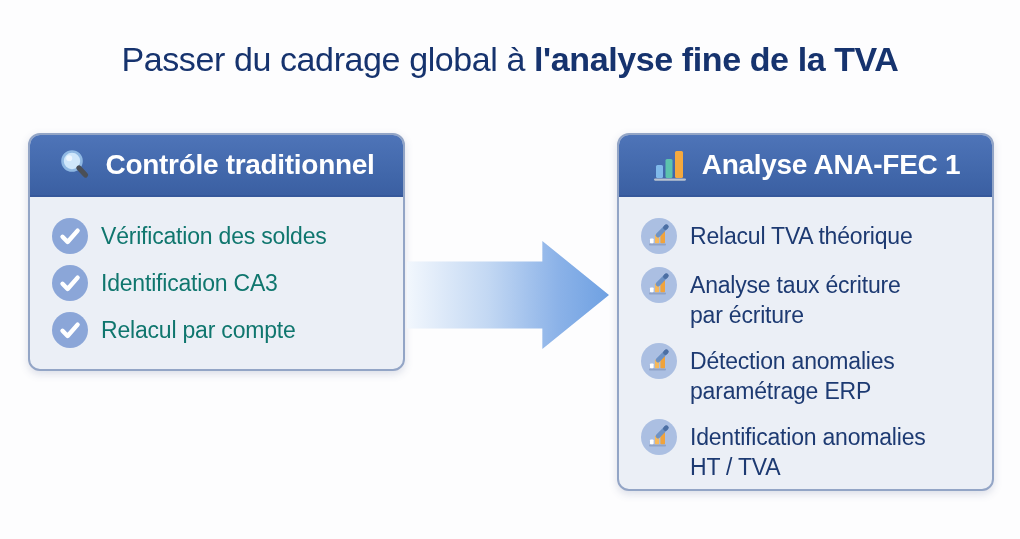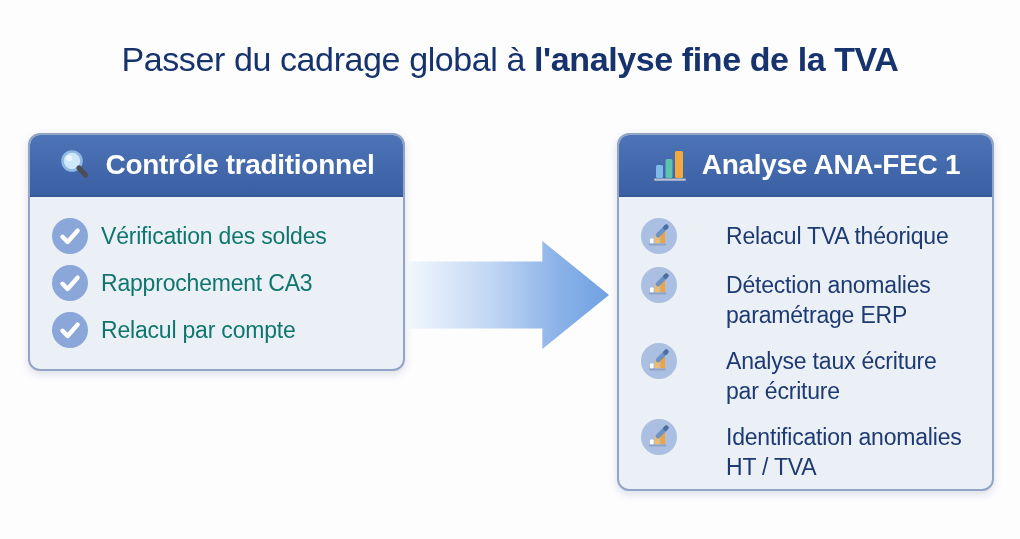--- a/index.html
+++ b/index.html
@@ -41,21 +41,21 @@
   .panel-left .panel-body{gap:11px;}
   .panel-right .panel-body{gap:13px;}
 
   .item{display:flex;align-items:flex-start;gap:13px;}
   .item .iicon{flex:0 0 36px;height:36px;}
   .item-label{
     font-size:23px;line-height:30px;padding-top:3px;
     white-space:pre-line;letter-spacing:-0.2px;
   }
   .panel-left .item-label{color:#0f766e;}
-  .panel-right .item-label{color:#1d3a72;margin-left:36px;}
+  .panel-right .item-label{color:#1d3a72;}
 
   .arrow{
     position:absolute;left:407px;top:241px;width:202px;height:108px;
     background:linear-gradient(90deg,#f2f7fd 0%,#c3d8f3 40%,#8bb2e8 75%,#6fa1e2 100%);
     clip-path:polygon(0 19%,67% 19%,67% 0,100% 50%,67% 100%,67% 81%,0 81%);
     filter:drop-shadow(0 1px 2px rgba(80,110,170,0.28));
   }
 </style>
 </head>
 <body>
@@ -81,21 +81,21 @@
           <path d="M10.5 18.8 L15.6 24 L25.6 12.6" stroke="#ffffff" stroke-width="4.4" fill="none" stroke-linecap="round" stroke-linejoin="round"></path>
         </svg>
         <span class="item-label">Vérification des soldes</span>
       </div>
 
       <div class="item">
         <svg class="iicon" width="36" height="36" viewBox="0 0 36 36">
           <circle cx="18" cy="18" r="18" fill="#8ba6d8"></circle>
           <path d="M10.5 18.8 L15.6 24 L25.6 12.6" stroke="#ffffff" stroke-width="4.4" fill="none" stroke-linecap="round" stroke-linejoin="round"></path>
         </svg>
-        <span class="item-label">Rapprochement CA3</span>
+        <span class="item-label">Identification CA3</span>
       </div>
 
       <div class="item">
         <svg class="iicon" width="36" height="36" viewBox="0 0 36 36">
           <circle cx="18" cy="18" r="18" fill="#8ba6d8"></circle>
           <path d="M10.5 18.8 L15.6 24 L25.6 12.6" stroke="#ffffff" stroke-width="4.4" fill="none" stroke-linecap="round" stroke-linejoin="round"></path>
         </svg>
         <span class="item-label">Relacul par compte</span>
       </div>
 
@@ -132,36 +132,36 @@
       <div class="item">
         <svg class="iicon" width="36" height="36" viewBox="0 0 36 36">
           <circle cx="18" cy="18" r="18" fill="#abbfe2"></circle>
           <rect x="8" y="25.6" width="17" height="1.8" rx="0.9" fill="#8fa3c8"></rect>
           <rect x="9" y="20.4" width="3.6" height="4.8" rx="0.8" fill="#ffffff"></rect>
           <rect x="13.9" y="16.6" width="4.2" height="8.6" rx="0.8" fill="#f6b95c"></rect>
           <rect x="19.4" y="12.6" width="4.6" height="12.6" rx="0.8" fill="#f0a33c"></rect>
           <path d="M17 17.2 L25 9" stroke="#6e92c4" stroke-width="4.6" stroke-linecap="round"></path>
           <path d="M24.4 9.6 L25.4 8.6" stroke="#4c6fa3" stroke-width="4.6" stroke-linecap="round"></path>
         </svg>
-        <span class="item-label">Détection anomalies
-paramétrage ERP</span>
+        <span class="item-label">Analyse taux écriture
+par écriture</span>
       </div>
 
       <div class="item">
         <svg class="iicon" width="36" height="36" viewBox="0 0 36 36">
           <circle cx="18" cy="18" r="18" fill="#abbfe2"></circle>
           <rect x="8" y="25.6" width="17" height="1.8" rx="0.9" fill="#8fa3c8"></rect>
           <rect x="9" y="20.4" width="3.6" height="4.8" rx="0.8" fill="#ffffff"></rect>
           <rect x="13.9" y="16.6" width="4.2" height="8.6" rx="0.8" fill="#f6b95c"></rect>
           <rect x="19.4" y="12.6" width="4.6" height="12.6" rx="0.8" fill="#f0a33c"></rect>
           <path d="M17 17.2 L25 9" stroke="#6e92c4" stroke-width="4.6" stroke-linecap="round"></path>
           <path d="M24.4 9.6 L25.4 8.6" stroke="#4c6fa3" stroke-width="4.6" stroke-linecap="round"></path>
         </svg>
-        <span class="item-label">Analyse taux écriture
-par écriture</span>
+        <span class="item-label">Détection anomalies
+paramétrage ERP</span>
       </div>
 
       <div class="item">
         <svg class="iicon" width="36" height="36" viewBox="0 0 36 36">
           <circle cx="18" cy="18" r="18" fill="#abbfe2"></circle>
           <rect x="8" y="25.6" width="17" height="1.8" rx="0.9" fill="#8fa3c8"></rect>
           <rect x="9" y="20.4" width="3.6" height="4.8" rx="0.8" fill="#ffffff"></rect>
           <rect x="13.9" y="16.6" width="4.2" height="8.6" rx="0.8" fill="#f6b95c"></rect>
           <rect x="19.4" y="12.6" width="4.6" height="12.6" rx="0.8" fill="#f0a33c"></rect>
           <path d="M17 17.2 L25 9" stroke="#6e92c4" stroke-width="4.6" stroke-linecap="round"></path>

